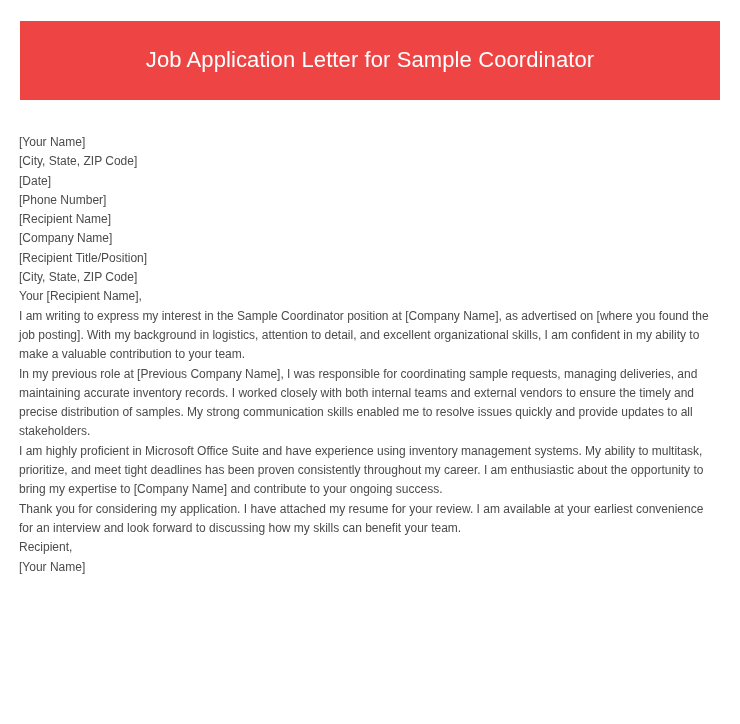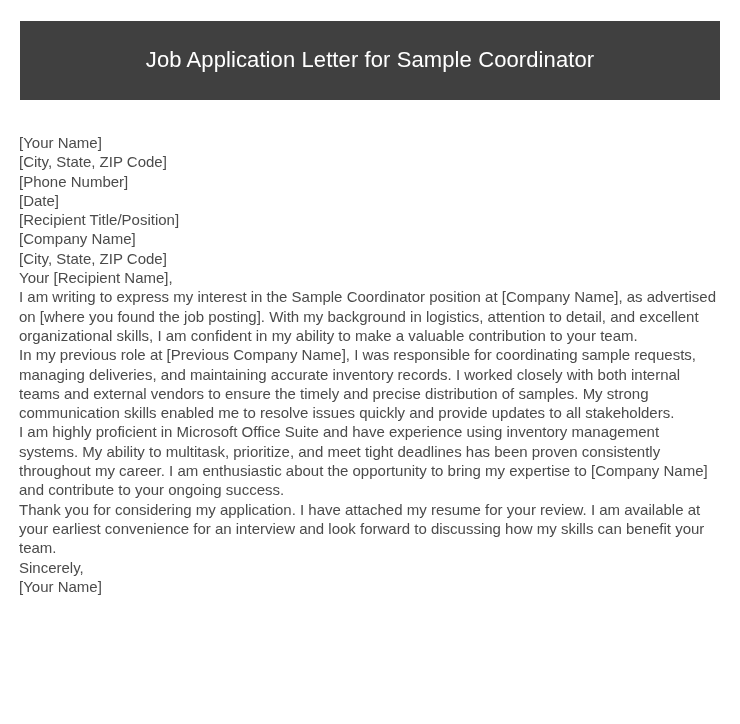--- a/index.html
+++ b/index.html
@@ -18,21 +18,21 @@
     width: 740px;
     height: 724px;
     background: #ffffff;
   }
   #doc-header {
     position: absolute;
     left: 20px;
     top: 21px;
     width: 700px;
     height: 79px;
-    background: #404040;
+    background: #ef4444;
     display: flex;
     align-items: center;
     justify-content: center;
     box-sizing: border-box;
   }
   #doc-title {
     color: #ffffff;
     font-size: 22px;
     font-weight: 400;
     line-height: 1.2;
@@ -49,43 +49,44 @@
     color: #4b4b4b;
     font-size: 15px;
     line-height: 19.3px;
     font-family: "Liberation Sans", sans-serif;
     text-align: left;
   }
   .letter-line {
     margin: 0;
     padding: 0;
     color: #4b4b4b;
-    font-size: 15px;
+    font-size: 12px;
     line-height: 19.3px;
   }
 </style>
 </head>
 <body>
 
 <div id="page">
 
   <div id="doc-header">
     <div id="doc-title">Job Application Letter for Sample Coordinator</div>
   </div>
 
   <div id="letter-body">
       <p class="letter-line">[Your Name]</p>
       <p class="letter-line">[City, State, ZIP Code]</p>
+      <p class="letter-line">[Date]</p>
       <p class="letter-line">[Phone Number]</p>
-      <p class="letter-line">[Date]</p>
+      <p class="letter-line">[Recipient Name]</p>
+      <p class="letter-line">[Company Name]</p>
       <p class="letter-line">[Recipient Title/Position]</p>
-      <p class="letter-line">[Company Name]</p>
       <p class="letter-line">[City, State, ZIP Code]</p>
       <p class="letter-line">Your [Recipient Name],</p>
       <p class="letter-line">I am writing to express my interest in the Sample Coordinator position at [Company Name], as advertised on [where you found the job posting]. With my background in logistics, attention to detail, and excellent organizational skills, I am confident in my ability to make a valuable contribution to your team.</p>
       <p class="letter-line">In my previous role at [Previous Company Name], I was responsible for coordinating sample requests, managing deliveries, and maintaining accurate inventory records. I worked closely with both internal teams and external vendors to ensure the timely and precise distribution of samples. My strong communication skills enabled me to resolve issues quickly and provide updates to all stakeholders.</p>
       <p class="letter-line">I am highly proficient in Microsoft Office Suite and have experience using inventory management systems. My ability to multitask, prioritize, and meet tight deadlines has been proven consistently throughout my career. I am enthusiastic about the opportunity to bring my expertise to [Company Name] and contribute to your ongoing success.</p>
       <p class="letter-line">Thank you for considering my application. I have attached my resume for your review. I am available at your earliest convenience for an interview and look forward to discussing how my skills can benefit your team.</p>
-      <p class="letter-line">Sincerely,</p>
+      <p class="letter-line">Recipient,</p>
       <p class="letter-line">[Your Name]</p>
     </div>
 
 </div>
 
 </body></html>

